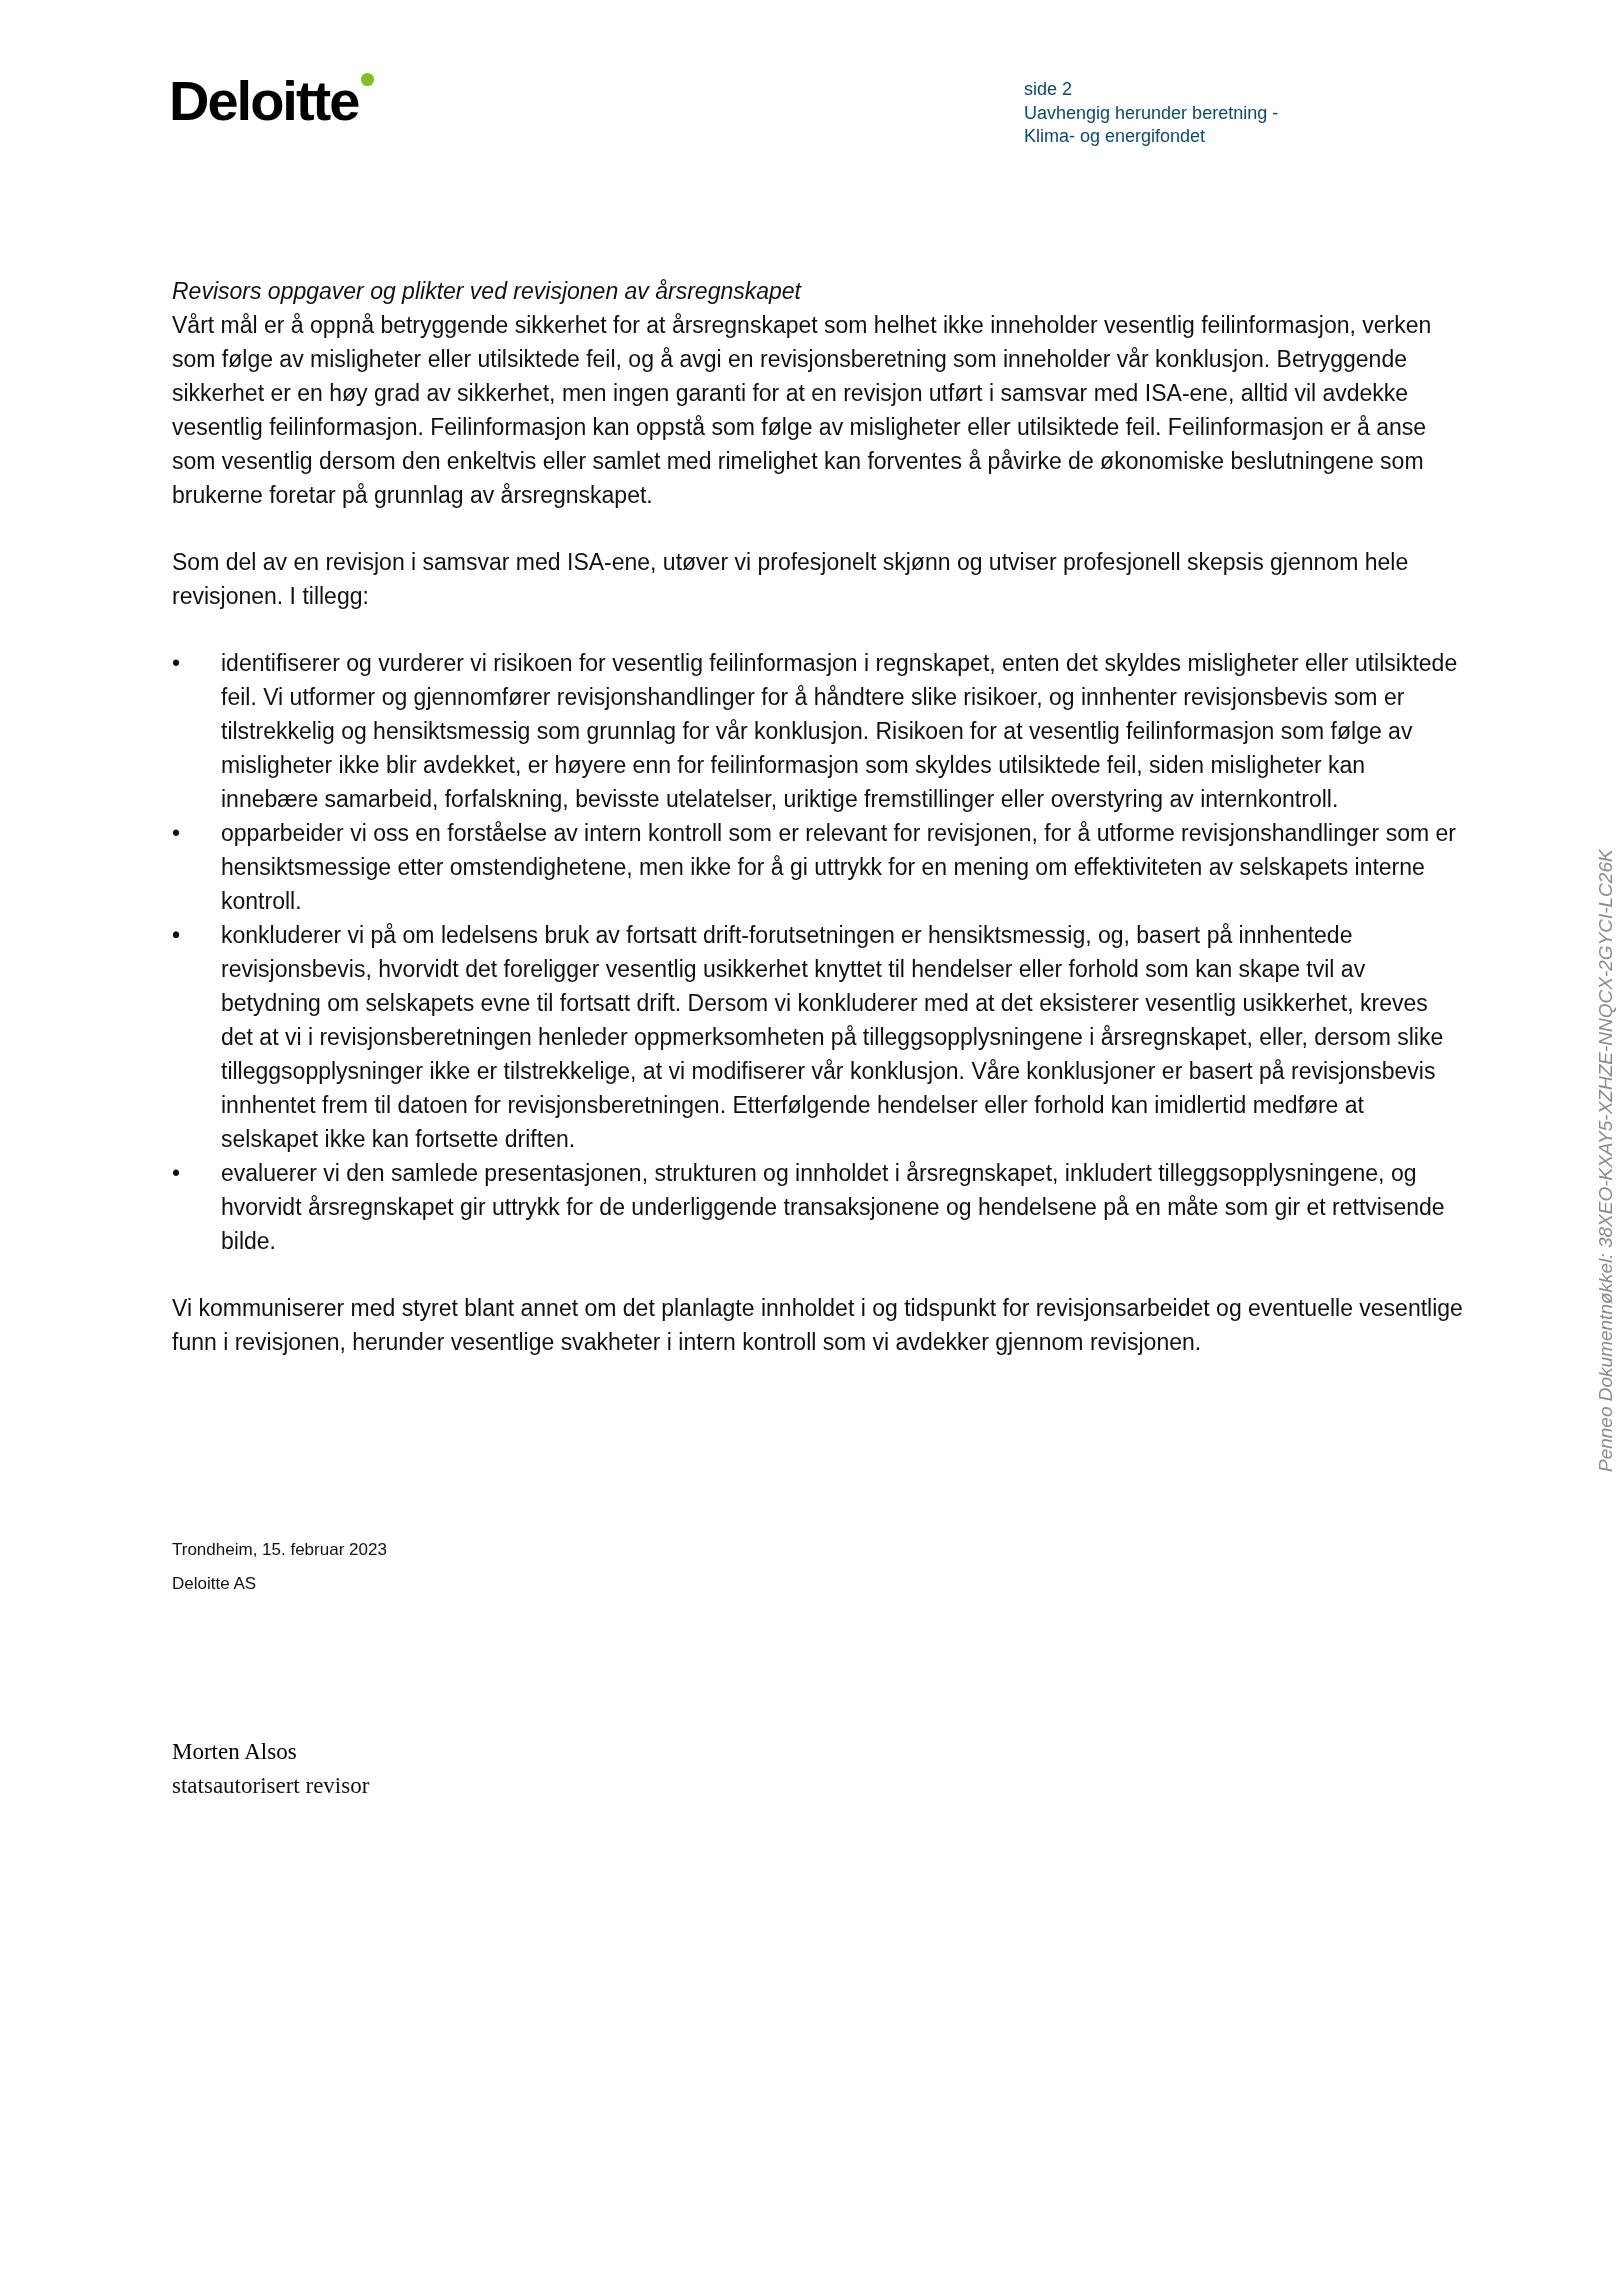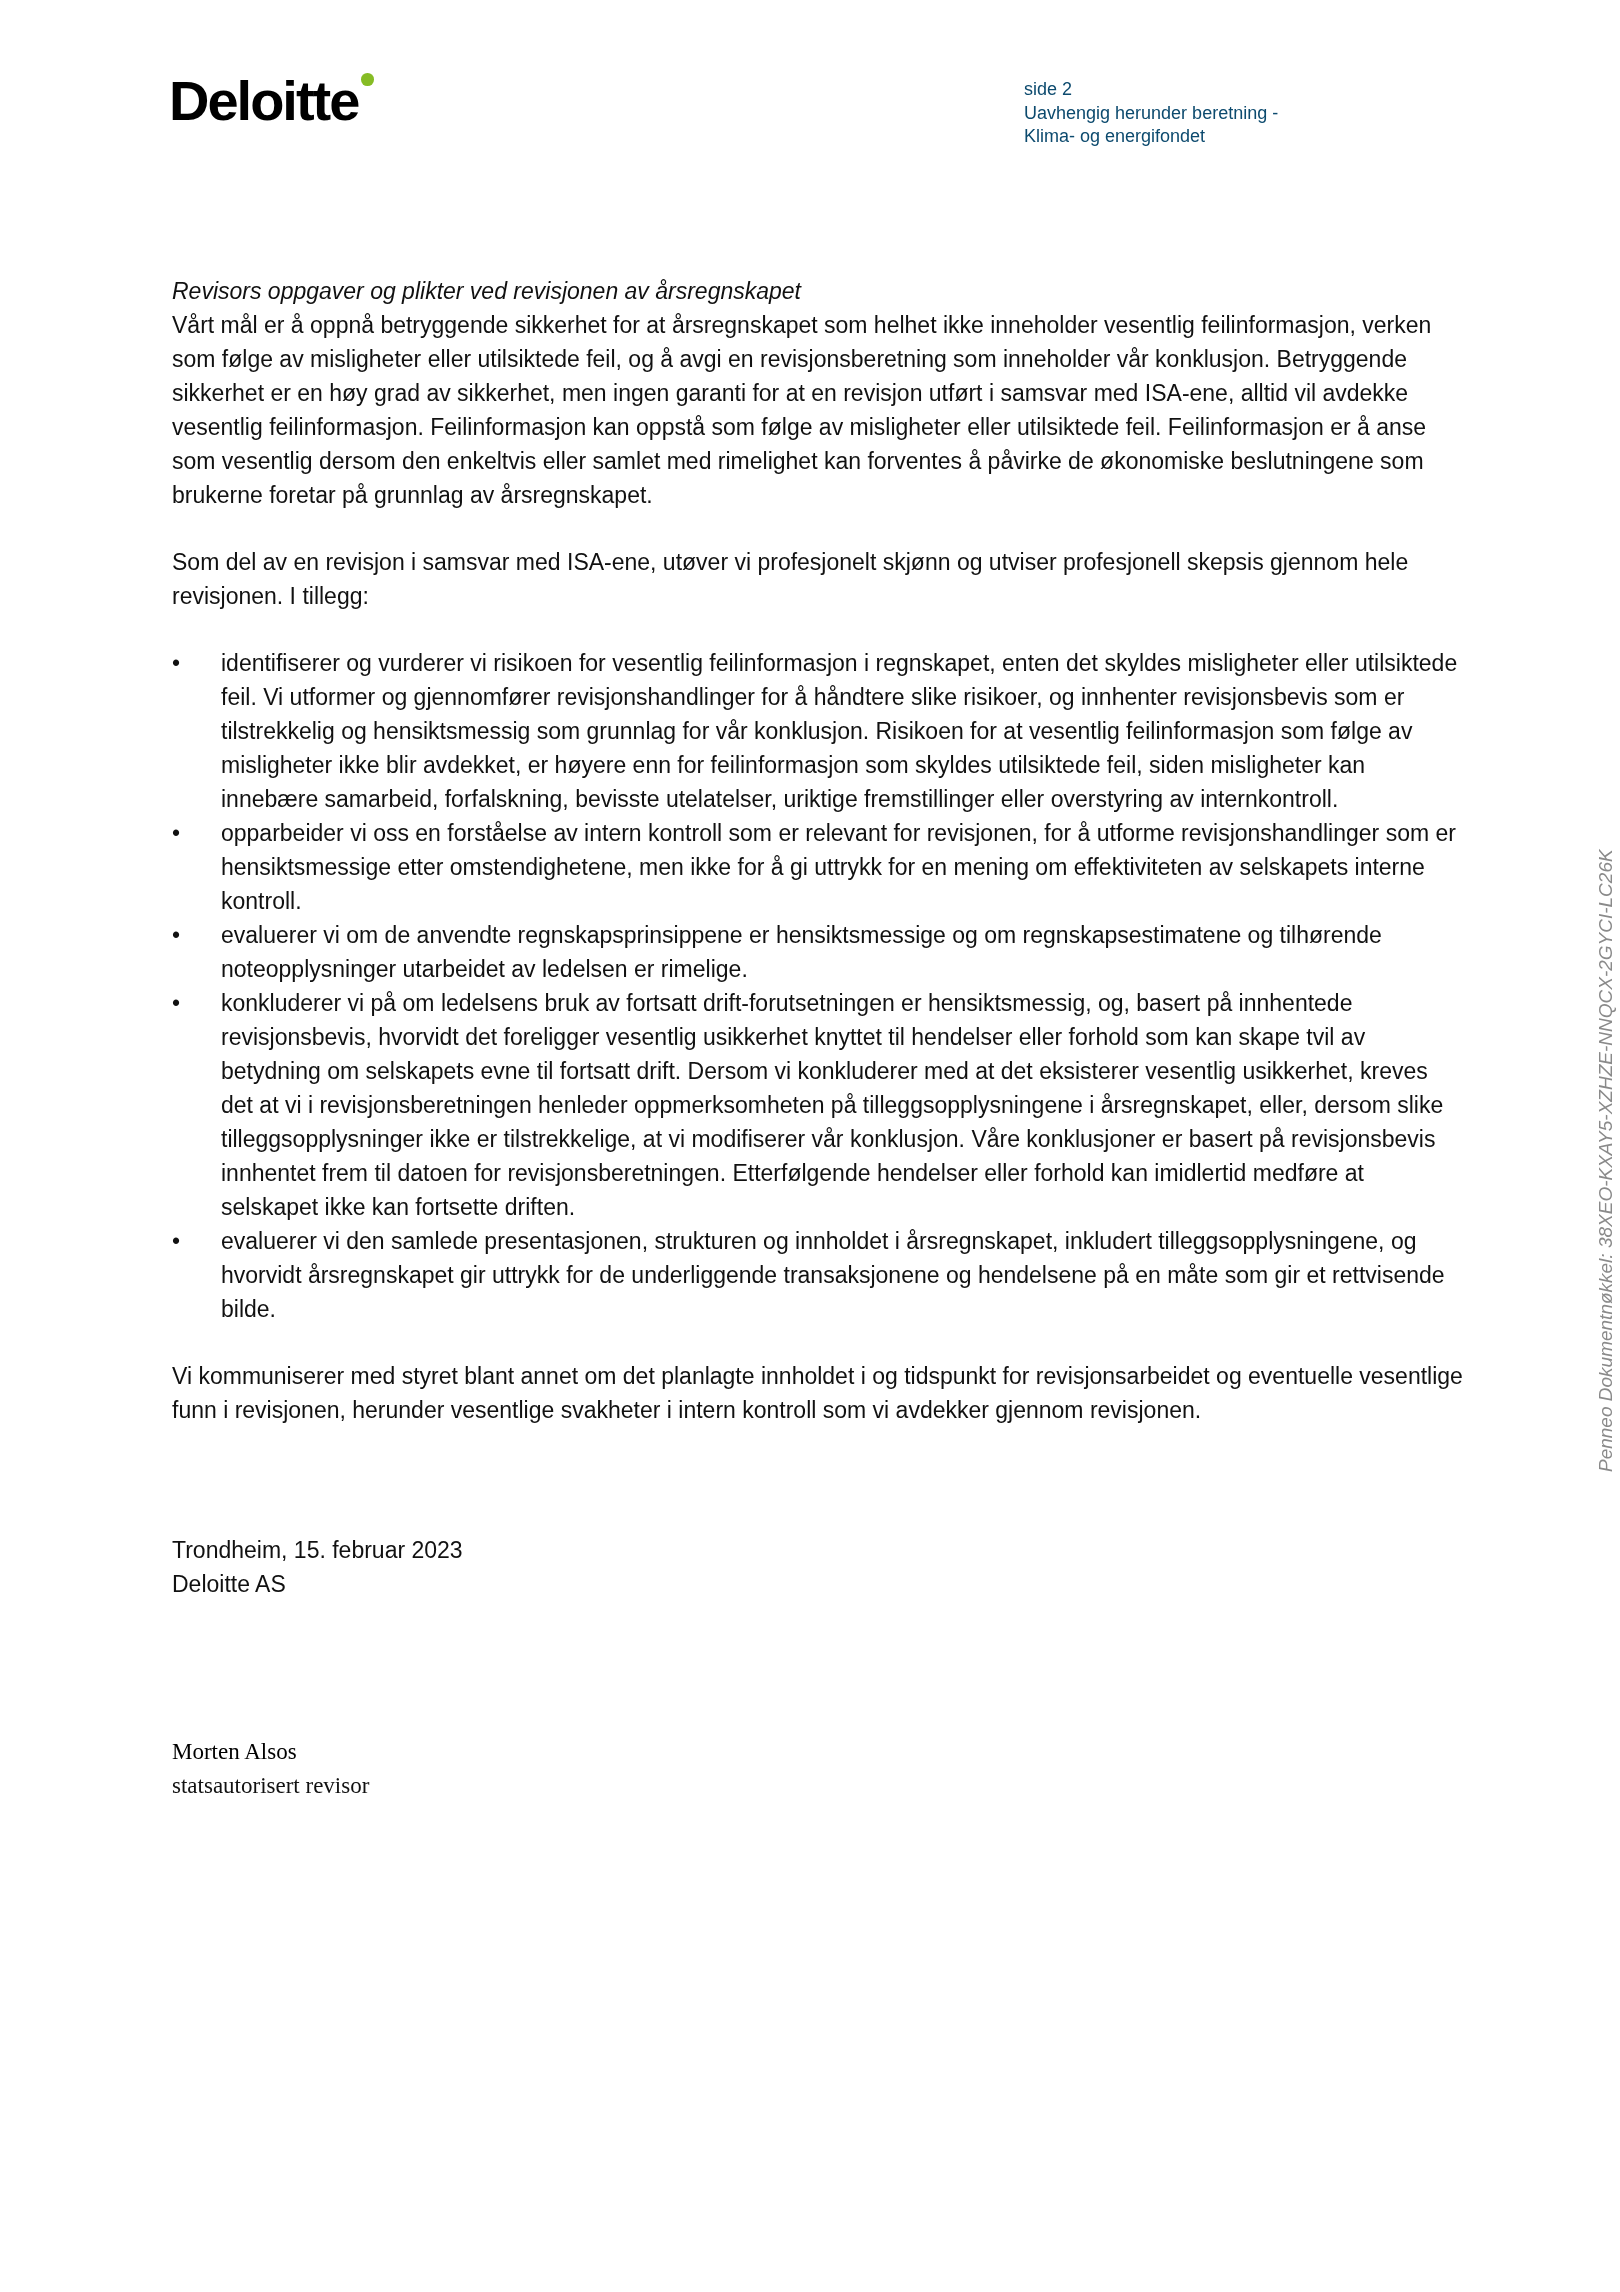--- a/index.html
+++ b/index.html
@@ -70,21 +70,21 @@
       left: 0;
       top: 0;
     }
     .closing {
       margin-top: 33px;
     }
     .sign-place {
       position: absolute;
       left: 172px;
       top: 1533px;
-      font-size: 23px;
+      font-size: 17px;
       line-height: 34px;
     }
     .sign-name {
       position: absolute;
       left: 172px;
       top: 1735px;
       font-size: 23px;
       line-height: 34px;
       font-family: Liberation Serif, serif;
     }
@@ -126,21 +126,20 @@
     <li>
       <span class="bullet">•</span>
       <span>identifiserer og vurderer vi risikoen for vesentlig feilinformasjon i regnskapet, enten det skyldes misligheter eller utilsiktede feil. Vi utformer og gjennomfører revisjonshandlinger for å håndtere slike risikoer, og innhenter revisjonsbevis som er tilstrekkelig og hensiktsmessig som grunnlag for vår konklusjon. Risikoen for at vesentlig feilinformasjon som følge av misligheter ikke blir avdekket, er høyere enn for feilinformasjon som skyldes utilsiktede feil, siden misligheter kan innebære samarbeid, forfalskning, bevisste utelatelser, uriktige fremstillinger eller overstyring av internkontroll.</span>
     </li>
     <li>
       <span class="bullet">•</span>
       <span>opparbeider vi oss en forståelse av intern kontroll som er relevant for revisjonen, for å utforme revisjonshandlinger som er hensiktsmessige etter omstendighetene, men ikke for å gi uttrykk for en mening om effektiviteten av selskapets interne kontroll.</span>
     </li>
     <li>
       <span class="bullet">•</span>
-      <span>evaluerer vi om de anvendte regnskapsprinsippene er hensiktsmessige og om regnskapsestimatene og tilhørende noteopplysninger utarbeidet av ledelsen er rimelige.</span>
     </li>
     <li>
       <span class="bullet">•</span>
       <span>konkluderer vi på om ledelsens bruk av fortsatt drift-forutsetningen er hensiktsmessig, og, basert på innhentede revisjonsbevis, hvorvidt det foreligger vesentlig usikkerhet knyttet til hendelser eller forhold som kan skape tvil av betydning om selskapets evne til fortsatt drift. Dersom vi konkluderer med at det eksisterer vesentlig usikkerhet, kreves det at vi i revisjonsberetningen henleder oppmerksomheten på tilleggsopplysningene i årsregnskapet, eller, dersom slike tilleggsopplysninger ikke er tilstrekkelige, at vi modifiserer vår konklusjon. Våre konklusjoner er basert på revisjonsbevis innhentet frem til datoen for revisjonsberetningen. Etterfølgende hendelser eller forhold kan imidlertid medføre at selskapet ikke kan fortsette driften.</span>
     </li>
     <li>
       <span class="bullet">•</span>
       <span>evaluerer vi den samlede presentasjonen, strukturen og innholdet i årsregnskapet, inkludert tilleggsopplysningene, og hvorvidt årsregnskapet gir uttrykk for de underliggende transaksjonene og hendelsene på en måte som gir et rettvisende bilde.</span>
     </li>
   </ul>

